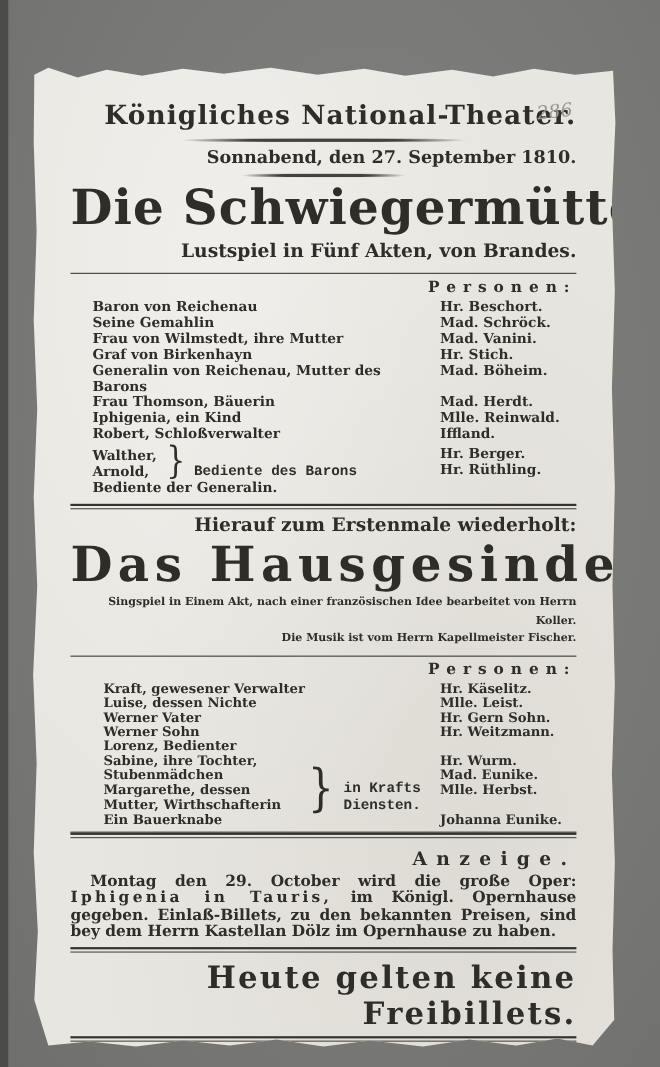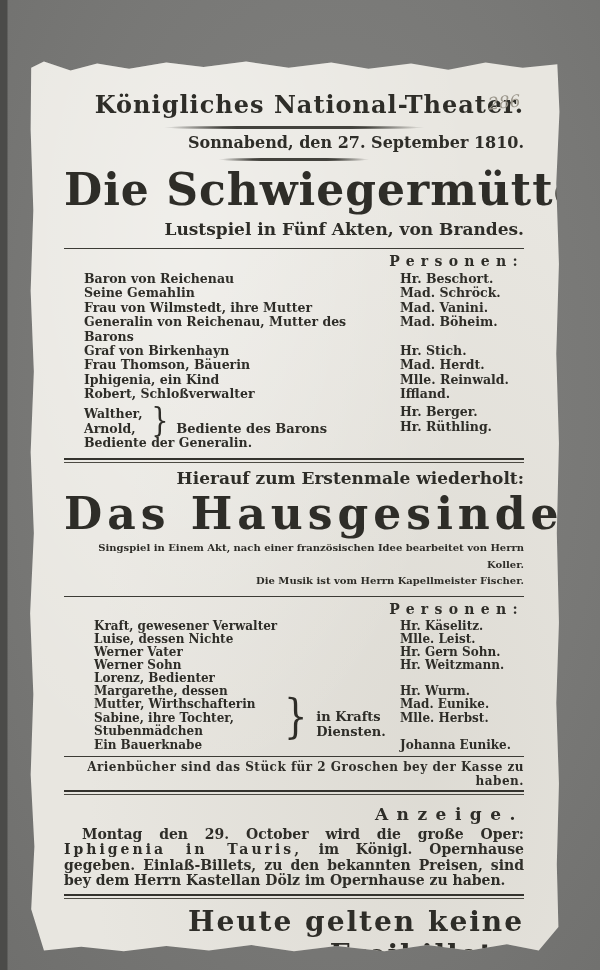--- a/index.html
+++ b/index.html
@@ -46,21 +46,21 @@
   .cast-row { display:grid; grid-template-columns:316px 1fr; font-size:12.5px; line-height:14.4px; }
   .cast2 .cast-row { grid-template-columns:306px 1fr; font-size:12px; line-height:13px; }
   .cast2 { margin-left:30px; }
   .brace-row { display:grid; grid-template-columns:316px 1fr; }
   .cast2 .brace-row { grid-template-columns:306px 1fr; }
   .brace-left { display:flex; align-items:flex-end; gap:6px; }
   .brace-roles { display:flex; flex-direction:column; font-size:12.5px; line-height:15px; }
   .cast2 .brace-roles { font-size:12px; line-height:13.4px; }
   .brace-glyph { font-size:34px; font-weight:normal; transform:scaleX(.8); line-height:1; }
   .cast2 .brace-glyph { font-size:46px; }
-  .brace-label { font-size:13px; }
+  .brace-label { font-size:13px;font-family:Liberation Mono, monospace; }
   .brace-actors { display:flex; flex-direction:column; justify-content:center; font-size:12.5px; line-height:15px; }
   .cast2 .brace-actors { font-size:12px; line-height:13.4px; }
   .announce { font-size:17px; font-weight:bold; margin-top:5px; }
   .sub-small { font-size:10px; font-weight:bold; line-height:16.5px; }
   .arien { font-size:12px; font-weight:bold; letter-spacing:.5px; margin:3px 0 2px 0; }
   .anzeige-h { font-size:17px; font-weight:bold; letter-spacing:.5em; margin-top:9px; }
   .anzeige-p { font-size:14px; font-weight:bold; line-height:15.5px; text-align:justify; margin-top:3px; text-indent:18px; }
   .opera-name { letter-spacing:3px; }
   .freibillets { font-size:28px; font-weight:bold; letter-spacing:2px; margin:6px 0 4px 0; }
   .times { font-size:14.5px; font-weight:bold; margin-top:11px; }
@@ -96,26 +96,26 @@
       </div>
     <div class="cast-row">
         <span>Seine Gemahlin</span>
         <span>Mad. Schröck.</span>
       </div>
     <div class="cast-row">
         <span>Frau von Wilmstedt, ihre Mutter</span>
         <span>Mad. Vanini.</span>
       </div>
     <div class="cast-row">
+        <span>Graf von Birkenhayn</span>
+        <span>Hr. Stich.</span>
+      </div>
+    <div class="cast-row">
         <span>Generalin von Reichenau, Mutter des Barons</span>
         <span>Mad. Böheim.</span>
-      </div>
-    <div class="cast-row">
-        <span>Graf von Birkenhayn</span>
-        <span>Hr. Stich.</span>
       </div>
     <div class="cast-row">
         <span>Frau Thomson, Bäuerin</span>
         <span>Mad. Herdt.</span>
       </div>
     <div class="cast-row">
         <span>Iphigenia, ein Kind</span>
         <span>Mlle. Reinwald.</span>
       </div>
     <div class="cast-row">
@@ -168,40 +168,39 @@
       </div>
     <div class="cast-row">
         <span>Werner Sohn</span>
         <span>Hr. Weitzmann.</span>
       </div>
 
     <div class="brace-row">
       <div class="brace-left">
         <span class="brace-roles">
           <span>Lorenz, Bedienter</span>
+          <span>Sabine, ihre Tochter, Stubenmädchen</span>
           <span>Margarethe, dessen Mutter, Wirthschafterin</span>
-          <span>Sabine, ihre Tochter, Stubenmädchen</span>
         </span>
         <span class="brace-glyph">}</span>
         <span class="brace-label">in Krafts Diensten.</span>
       </div>
       <div class="brace-actors">
         <span>Hr. Wurm.</span>
         <span>Mad. Eunike.</span>
         <span>Mlle. Herbst.</span>
       </div>
     </div>
     <div class="cast-row">
         <span>Ein Bauerknabe</span>
         <span>Johanna Eunike.</span>
       </div>
   </div>
 
   <div class="rule-thin" style="margin-top:4px"></div>
-  <div class="center arien">Arienbücher sind das Stück für 2 Groschen bey der Kasse zu haben.</div>
   <div class="rule-dbl" style="margin-top:0"></div>
 
   <div class="center anzeige-h">Anzeige.</div>
   <p class="anzeige-p"><span>Montag den 29. October wird die große Oper: </span><span class="opera-name">Iphigenia in Tauris,</span><span> im Königl. Opernhause gegeben.  Einlaß-Billets, zu den bekannten Preisen, sind bey dem Herrn Kastellan Dölz im Opernhause zu haben.</span></p>
 
   <div class="rule-dbl" style="margin-top:5px"></div>
   <div class="center freibillets">Heute gelten keine Freibillets.</div>
   <div class="rule-dbl" style="margin-top:0"></div>
 
   <div class="center times"><span>Anfang 6 Uhr;</span><span class="gap"></span><span>Ende 9 Uhr.</span></div>

